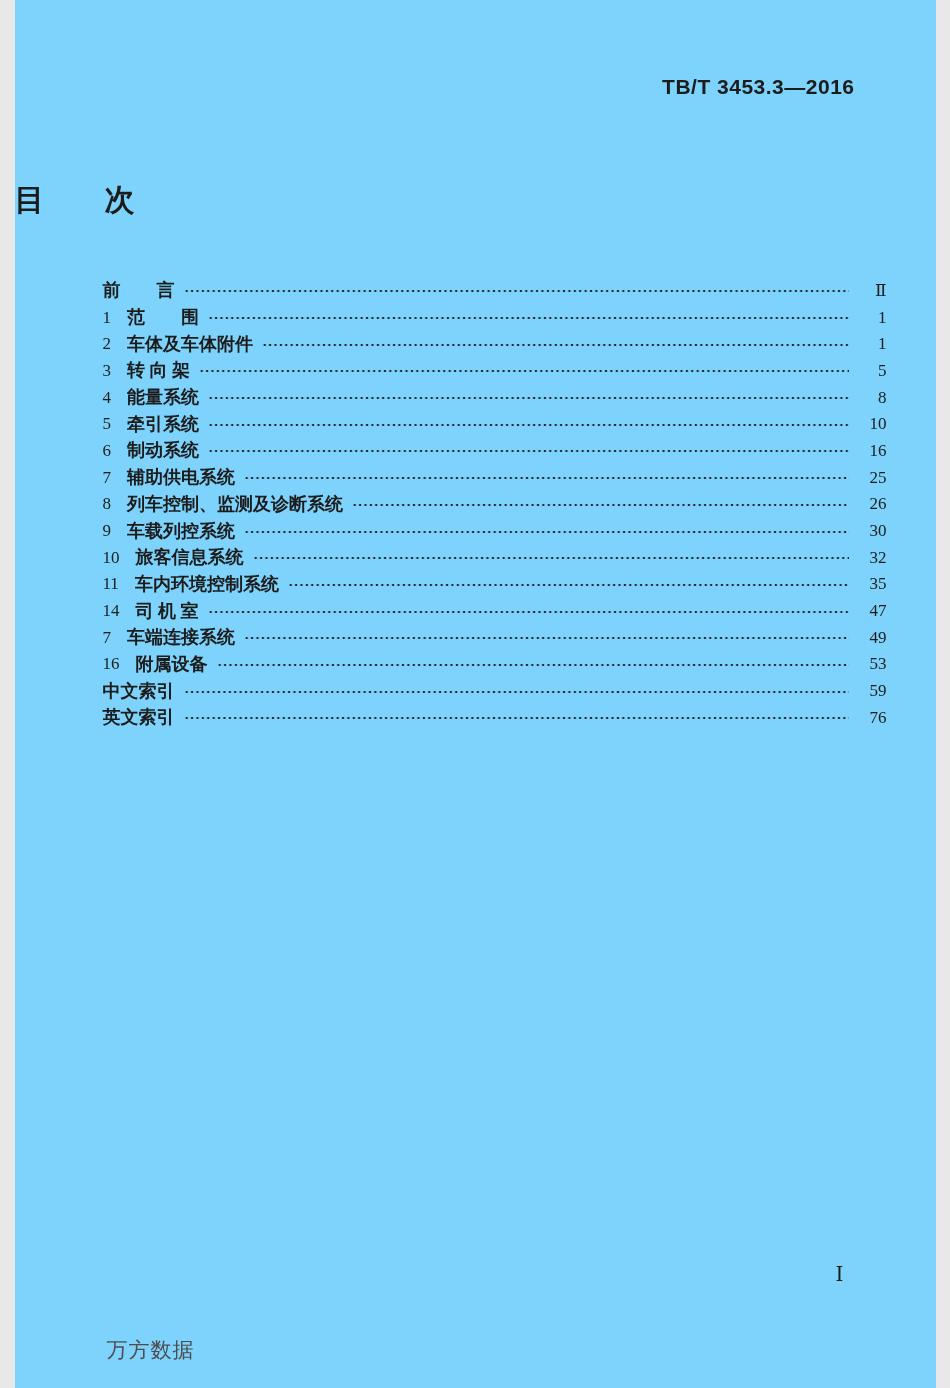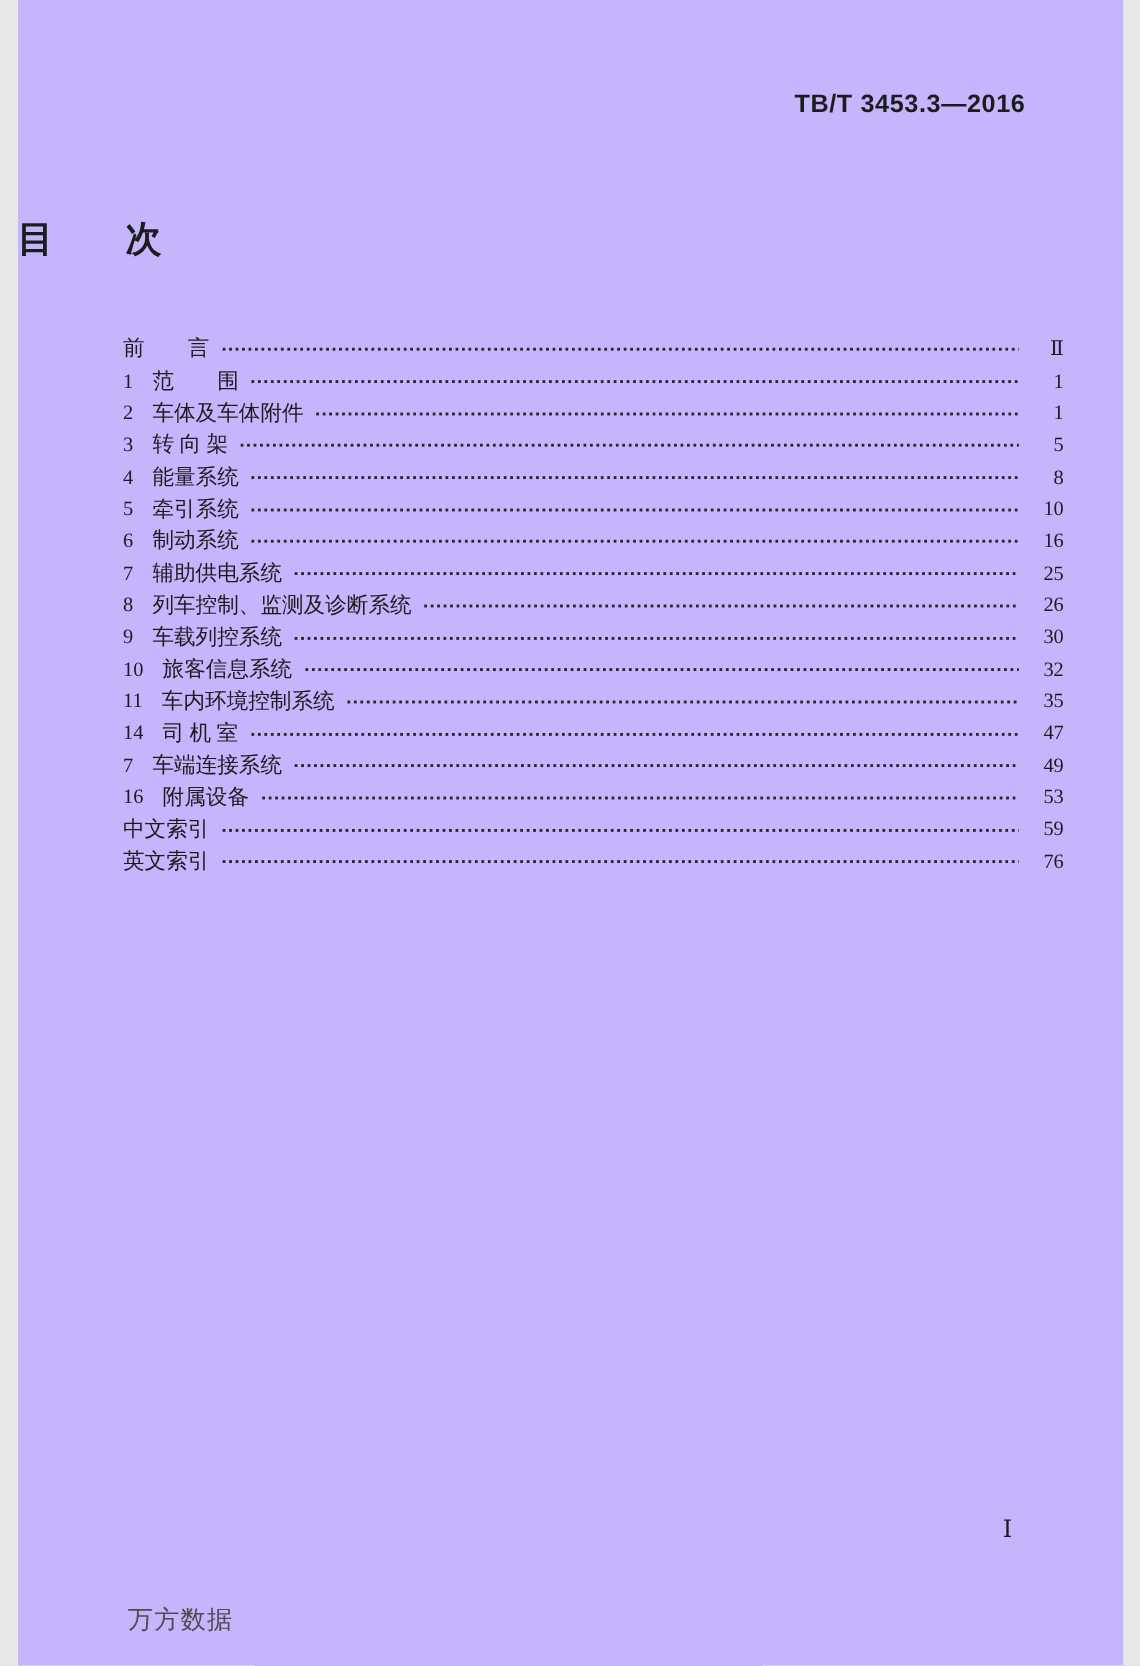--- a/index.html
+++ b/index.html
@@ -1,21 +1,21 @@
 <!DOCTYPE html>
 <html><head>
 <meta charset="utf-8">
 <style>
   html, body { margin: 0; padding: 0; background: #e8e8e8; }
   .page {
     position: relative;
     width: 921px;
     height: 1388px;
     margin: 0 auto;
-    background: #c4b5fd;
+    background: #7dd3fc;
     color: #1c1c1c;
     font-family: "Liberation Serif", "DejaVu Serif", serif;
     overflow: hidden;
   }
   .doc-code {
     position: absolute;
     top: 75px;
     right: 81px;
     font-family: "Liberation Sans", "DejaVu Sans", sans-serif;
     font-weight: 700;
@@ -47,21 +47,21 @@
   }
   .toc-num {
     font-family: "Liberation Serif", "DejaVu Serif", serif;
     font-size: 17px;
     line-height: 1;
     flex: 0 0 auto;
   }
   .toc-num:not(:empty) { margin-right: 16px; }
   .toc-label {
     flex: 0 0 auto;
-    font-weight: 400;
+    font-weight: 700;
     white-space: pre;
     line-height: 1;
   }
   .leader {
     flex: 1 1 auto;
     height: 12px;
     margin: 2px 10px 0 9px;
     background-image: radial-gradient(circle, #272727 1.15px, rgba(0,0,0,0) 1.5px);
     background-size: 5.4px 12px;
     background-repeat: repeat-x;

